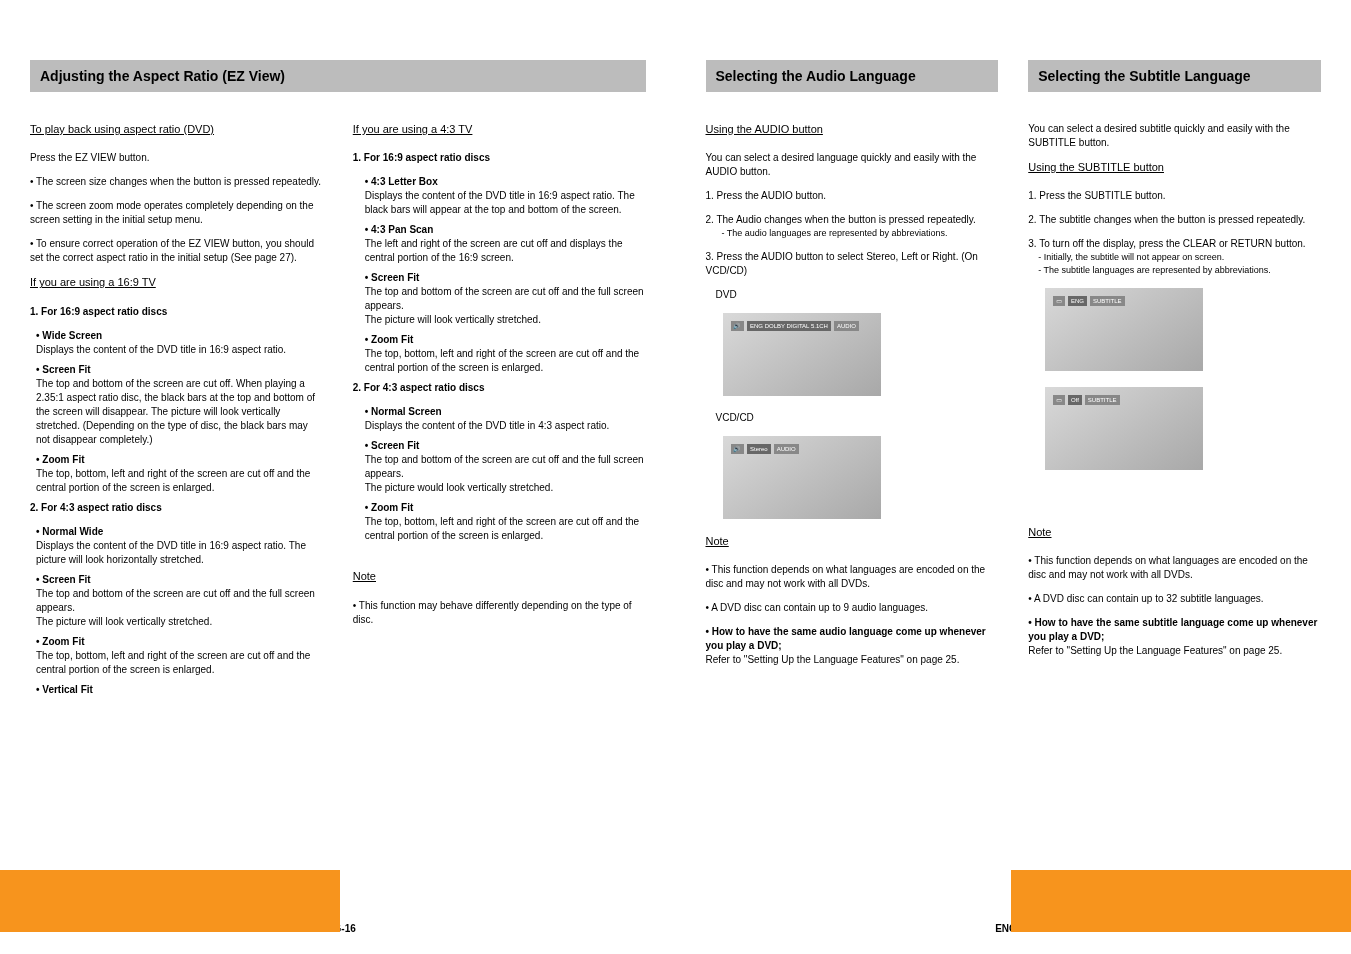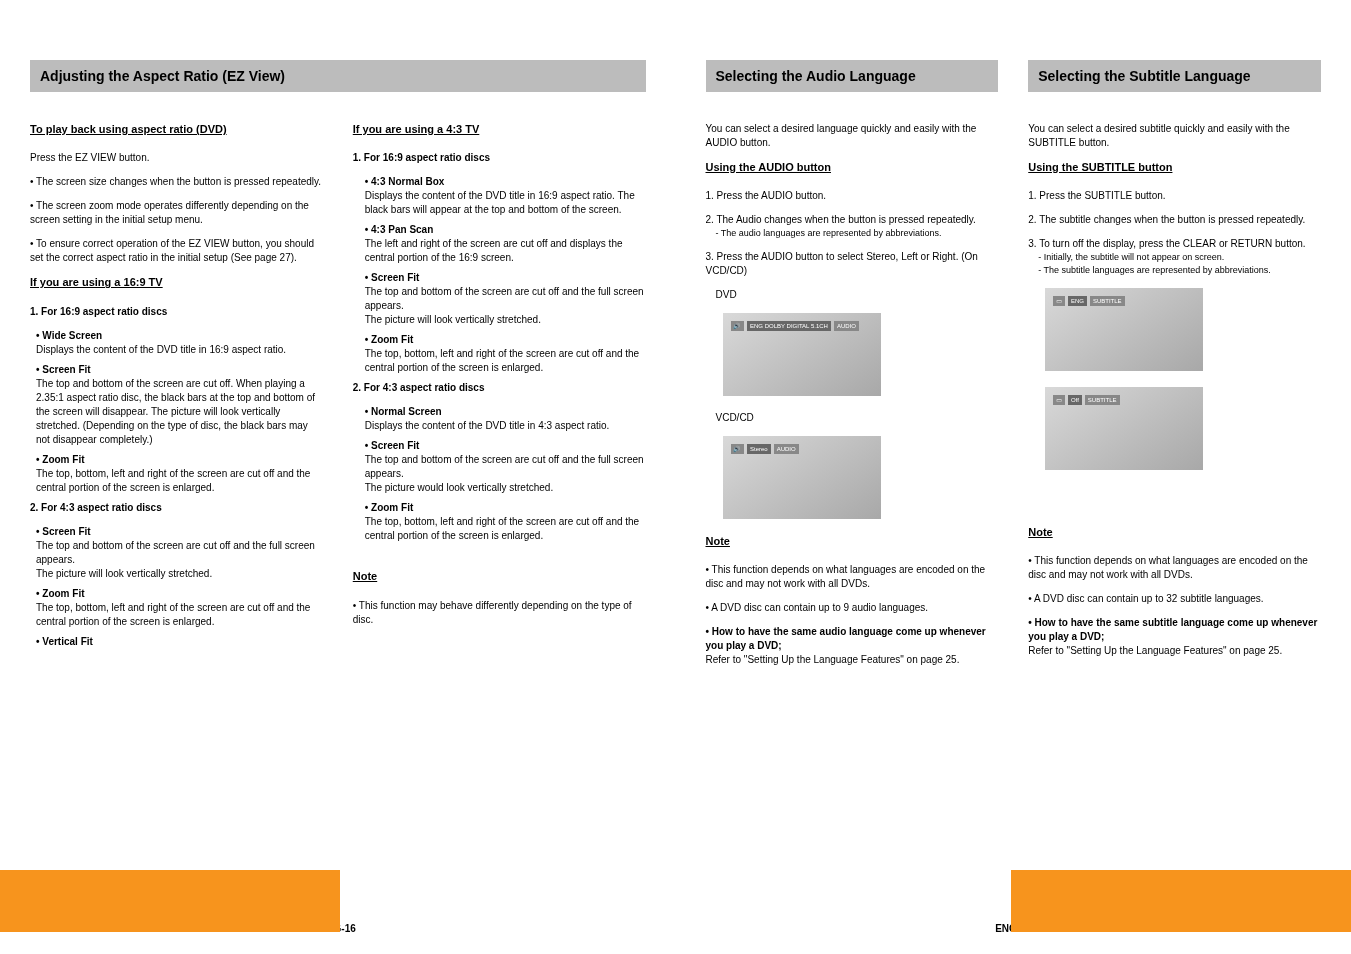--- a/index.html
+++ b/index.html
@@ -5,21 +5,21 @@
   * { box-sizing: border-box; margin: 0; padding: 0; }
   html, body { width: 1351px; height: 954px; font-family: Arial, Helvetica, sans-serif; background: #fff; color: #000; }
   .spread { display: flex; width: 100%; height: 100%; }
   .page { width: 50%; height: 100%; position: relative; padding: 60px 30px 30px 30px; display: flex; flex-direction: column; }
   .header-row { display: flex; gap: 30px; margin-bottom: 30px; }
   .title-bar { background: #bcbcbc; color: #000; font-weight: bold; font-size: 14px; padding: 8px 10px; }
   .title-bar.half { width: 50%; }
   .title-bar.wide { width: 100%; }
   .cols { display: flex; gap: 30px; flex: 1; }
   .col { width: 50%; font-size: 10px; line-height: 1.4; }
-  .u { text-decoration: underline; font-weight: bold; font-size: 11px; display: inline-block; margin-bottom: 4px; }
+  .u { text-decoration: underline; font-weight: normal; font-size: 11px; display: inline-block; margin-bottom: 4px; }
   .b { font-weight: bold; }
   .sec { margin-bottom: 10px; }
   .sub { margin-left: 6px; margin-bottom: 6px; }
   .sub2 { margin-left: 12px; margin-bottom: 6px; }
   .small { font-size: 9px; }
   .screen-box { width: 160px; height: 85px; background: linear-gradient(145deg,#d9d9d9,#a8a8a8); border: 1px solid #fff; margin: 6px 0 14px 16px; position: relative; }
   .badge-row { position: absolute; top: 8px; left: 8px; display: flex; align-items: center; gap: 3px; }
   .badge { background: #676767; color: #fff; font-size: 6px; padding: 1px 3px; display: inline-block; }
   .badge.lt { background: #888; }
   .footer { position: absolute; bottom: 20px; font-size: 10px; font-weight: bold; }
@@ -36,55 +36,59 @@
 
   <div class="page">
     <div class="header-row">
       <div class="title-bar wide">Adjusting the Aspect Ratio (EZ View)</div>
     </div>
     <div class="cols">
       <div class="col">
         <div class="sec"><span class="u">To play back using aspect ratio (DVD)</span></div>
         <div class="sec">Press the EZ VIEW button.</div>
         <div class="sec">• The screen size changes when the button is pressed repeatedly.</div>
-        <div class="sec">• The screen zoom mode operates differently depending on the screen setting in the initial setup menu.</div>
+        <div class="sec">• The screen zoom mode operates completely depending on the screen setting in the initial setup menu.</div>
         <div class="sec">• To ensure correct operation of the EZ VIEW button, you should set the correct aspect ratio in the initial setup (See page 27).</div>
         <div class="sec"><span class="u">If you are using a 16:9 TV</span></div>
         <div class="sec b">1. For 16:9 aspect ratio discs</div>
         <div class="sub">
             <div class="b">• Wide Screen</div>
             <div>Displays the content of the DVD title in 16:9 aspect ratio.</div>
           </div>
         <div class="sub">
             <div class="b">• Screen Fit</div>
             <div>The top and bottom of the screen are cut off. When playing a 2.35:1 aspect ratio disc, the black bars at the top and bottom of the screen will disappear. The picture will look vertically stretched. (Depending on the type of disc, the black bars may not disappear completely.)</div>
           </div>
         <div class="sub">
             <div class="b">• Zoom Fit</div>
             <div>The top, bottom, left and right of the screen are cut off and the central portion of the screen is enlarged.</div>
           </div>
         <div class="sec b">2. For 4:3 aspect ratio discs</div>
         <div class="sub">
+            <div class="b">• Normal Wide</div>
+            <div>Displays the content of the DVD title in 16:9 aspect ratio. The picture will look horizontally stretched.</div>
+          </div>
+        <div class="sub">
             <div class="b">• Screen Fit</div>
             <div>The top and bottom of the screen are cut off and the full screen appears.</div>
             <div>The picture will look vertically stretched.</div>
           </div>
         <div class="sub">
             <div class="b">• Zoom Fit</div>
             <div>The top, bottom, left and right of the screen are cut off and the central portion of the screen is enlarged.</div>
           </div>
         <div class="sub">
             <div class="b">• Vertical Fit</div>
           </div>
       </div>
       <div class="col">
         <div class="sec"><span class="u">If you are using a 4:3 TV</span></div>
         <div class="sec b">1. For 16:9 aspect ratio discs</div>
         <div class="sub2">
-            <div class="b">• 4:3 Normal Box</div>
+            <div class="b">• 4:3 Letter Box</div>
             <div>Displays the content of the DVD title in 16:9 aspect ratio. The black bars will appear at the top and bottom of the screen.</div>
           </div>
         <div class="sub2">
             <div class="b">• 4:3 Pan Scan</div>
             <div>The left and right of the screen are cut off and displays the central portion of the 16:9 screen.</div>
           </div>
         <div class="sub2">
             <div class="b">• Screen Fit</div>
             <div>The top and bottom of the screen are cut off and the full screen appears.</div>
             <div>The picture will look vertically stretched.</div>
@@ -116,26 +120,26 @@
     <div class="orange-tab lt"></div>
   </div>
 
   <div class="page">
     <div class="header-row">
       <div class="title-bar half">Selecting the Audio Language</div>
       <div class="title-bar half">Selecting the Subtitle Language</div>
     </div>
     <div class="cols">
       <div class="col">
+        <div class="sec"><span class="u">Using the AUDIO button</span></div>
         <div class="sec">You can select a desired language quickly and easily with the AUDIO button.</div>
-        <div class="sec"><span class="u">Using the AUDIO button</span></div>
         <div class="sec">1. Press the AUDIO button.</div>
         <div class="sec">
           <div>2. The Audio changes when the button is pressed repeatedly.</div>
-          <div class="small" style="margin-left:10px">- The audio languages are represented by abbreviations.</div>
+          <div class="small" style="margin-left:16px">- The audio languages are represented by abbreviations.</div>
         </div>
         <div class="sec">3. Press the AUDIO button to select Stereo, Left or Right. (On VCD/CD)</div>
         <div class="sec" style="margin-left:10px">DVD</div>
         <div class="screen-box">
           <div class="badge-row">
             <span class="badge lt">🔊</span>
             <span class="badge">ENG DOLBY DIGITAL 5.1CH</span>
             <span class="badge lt">AUDIO</span>
           </div>
         </div>

